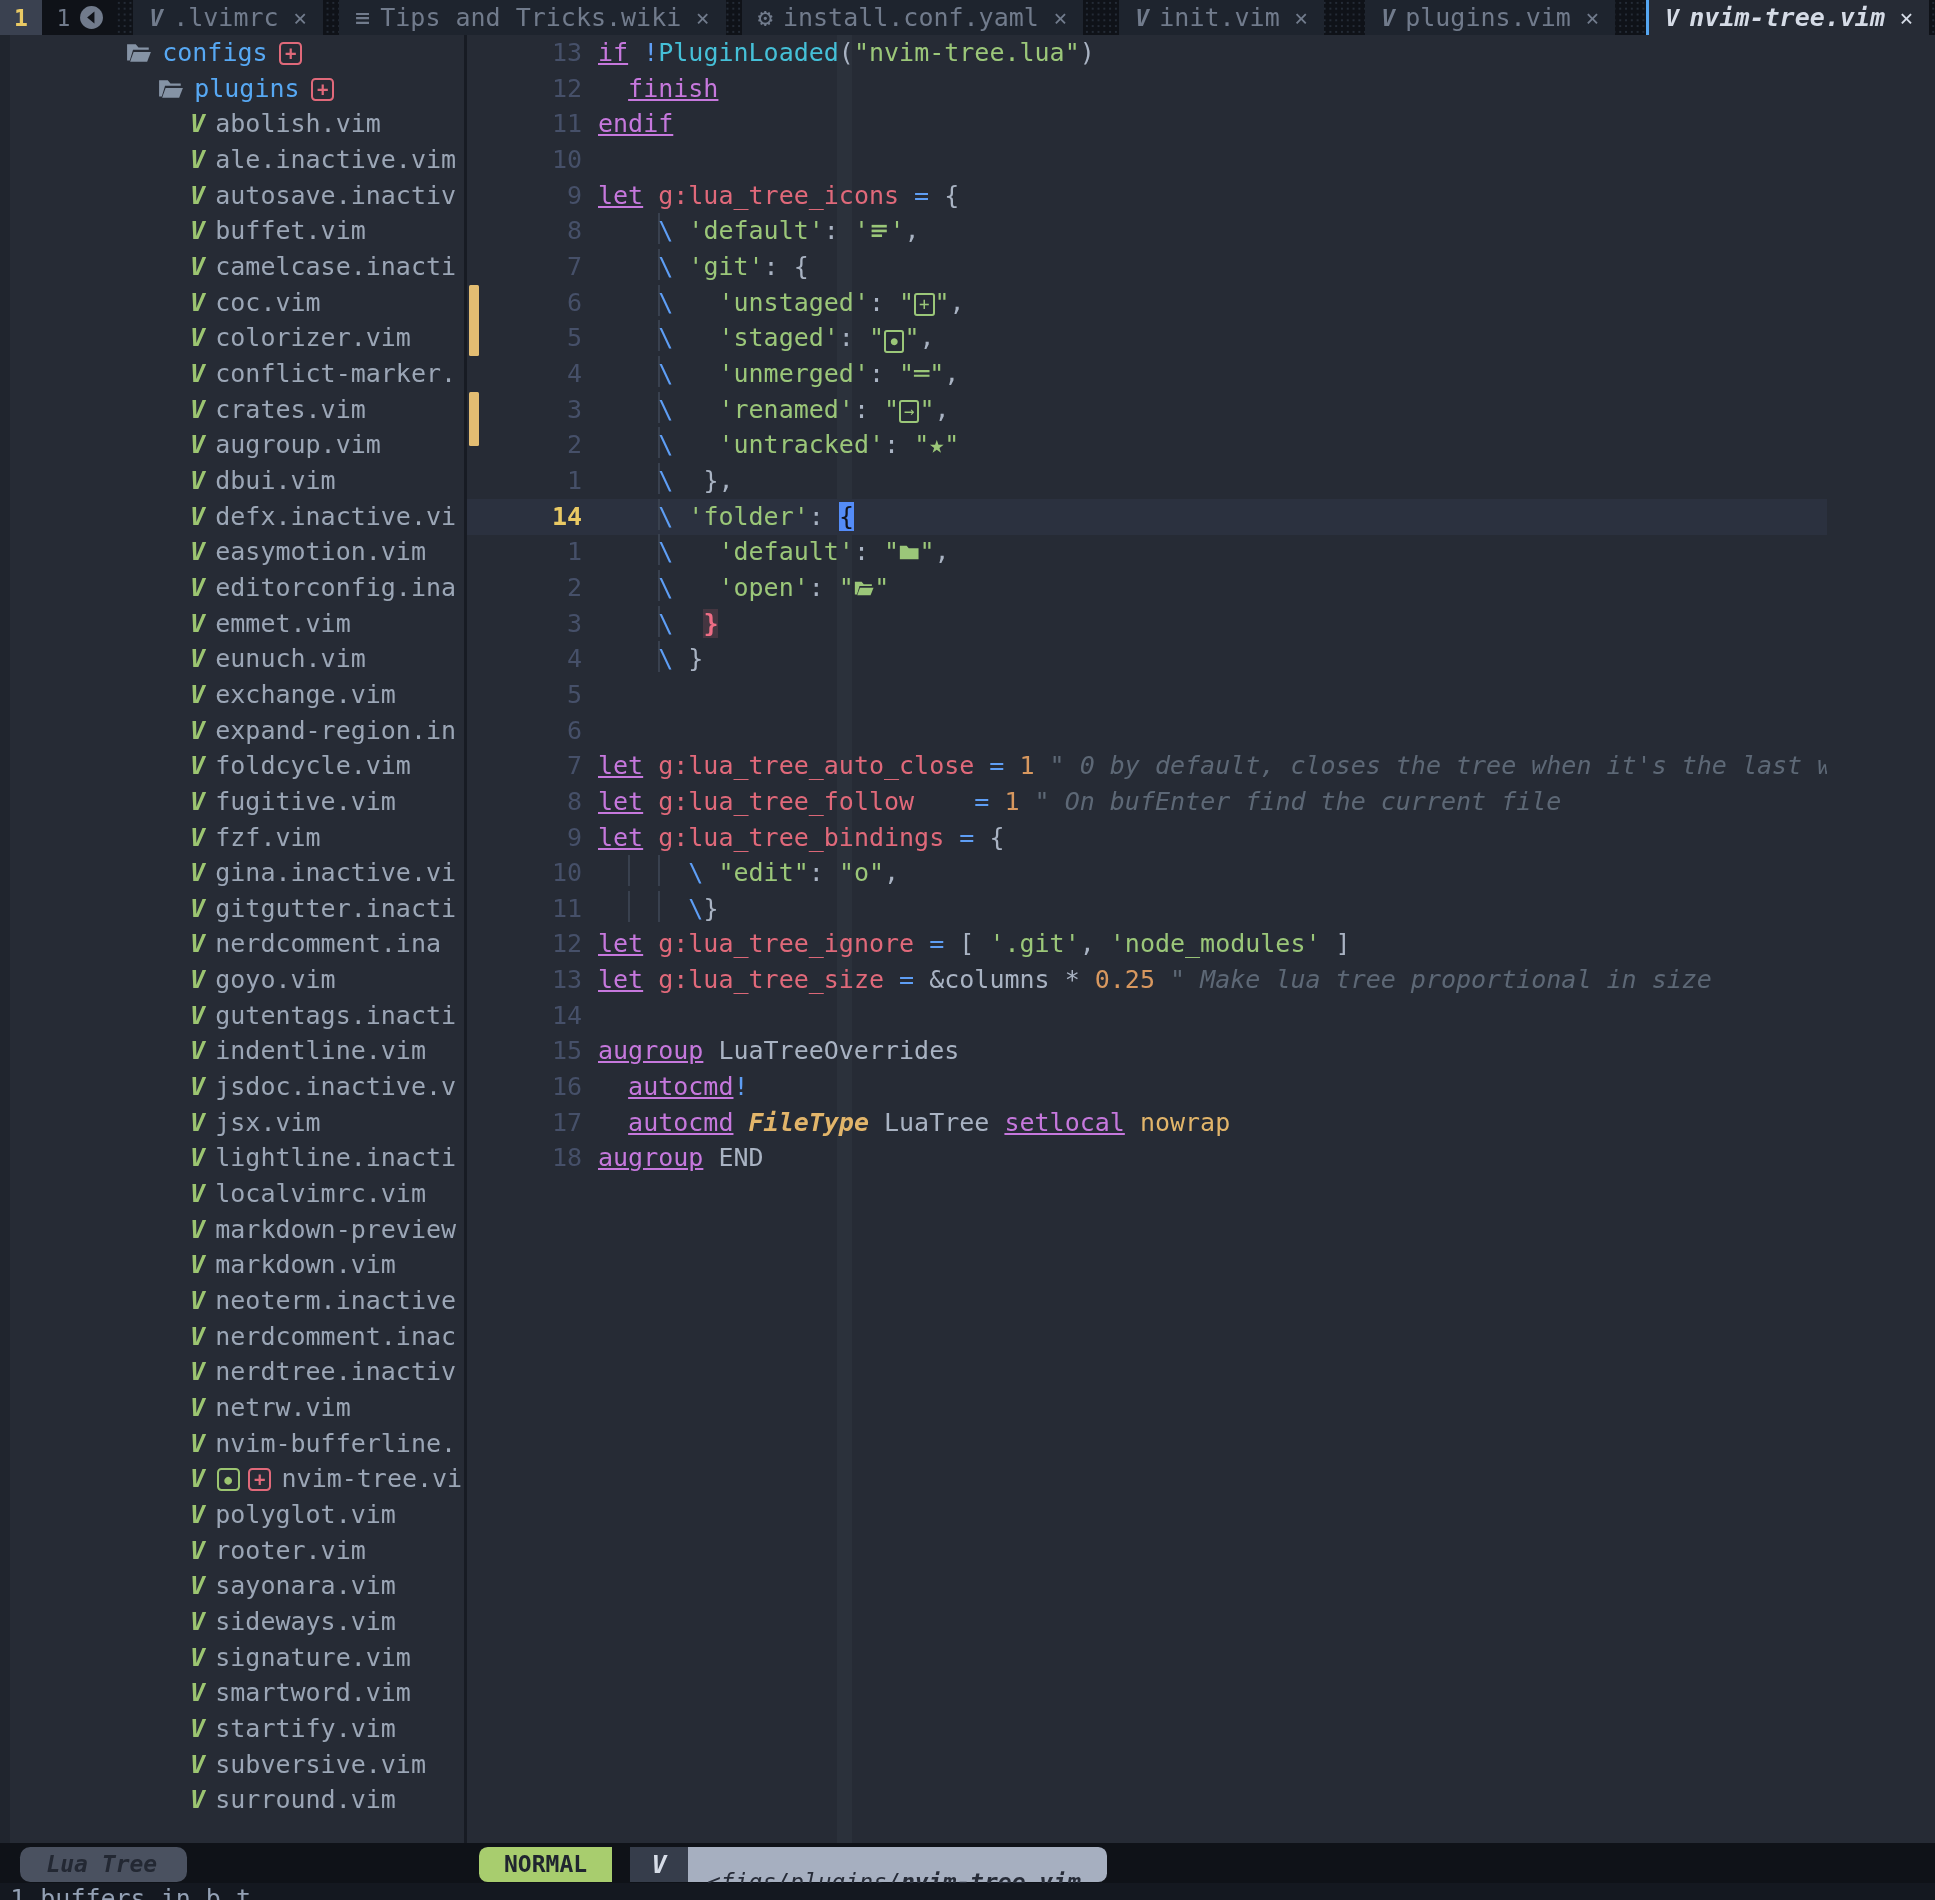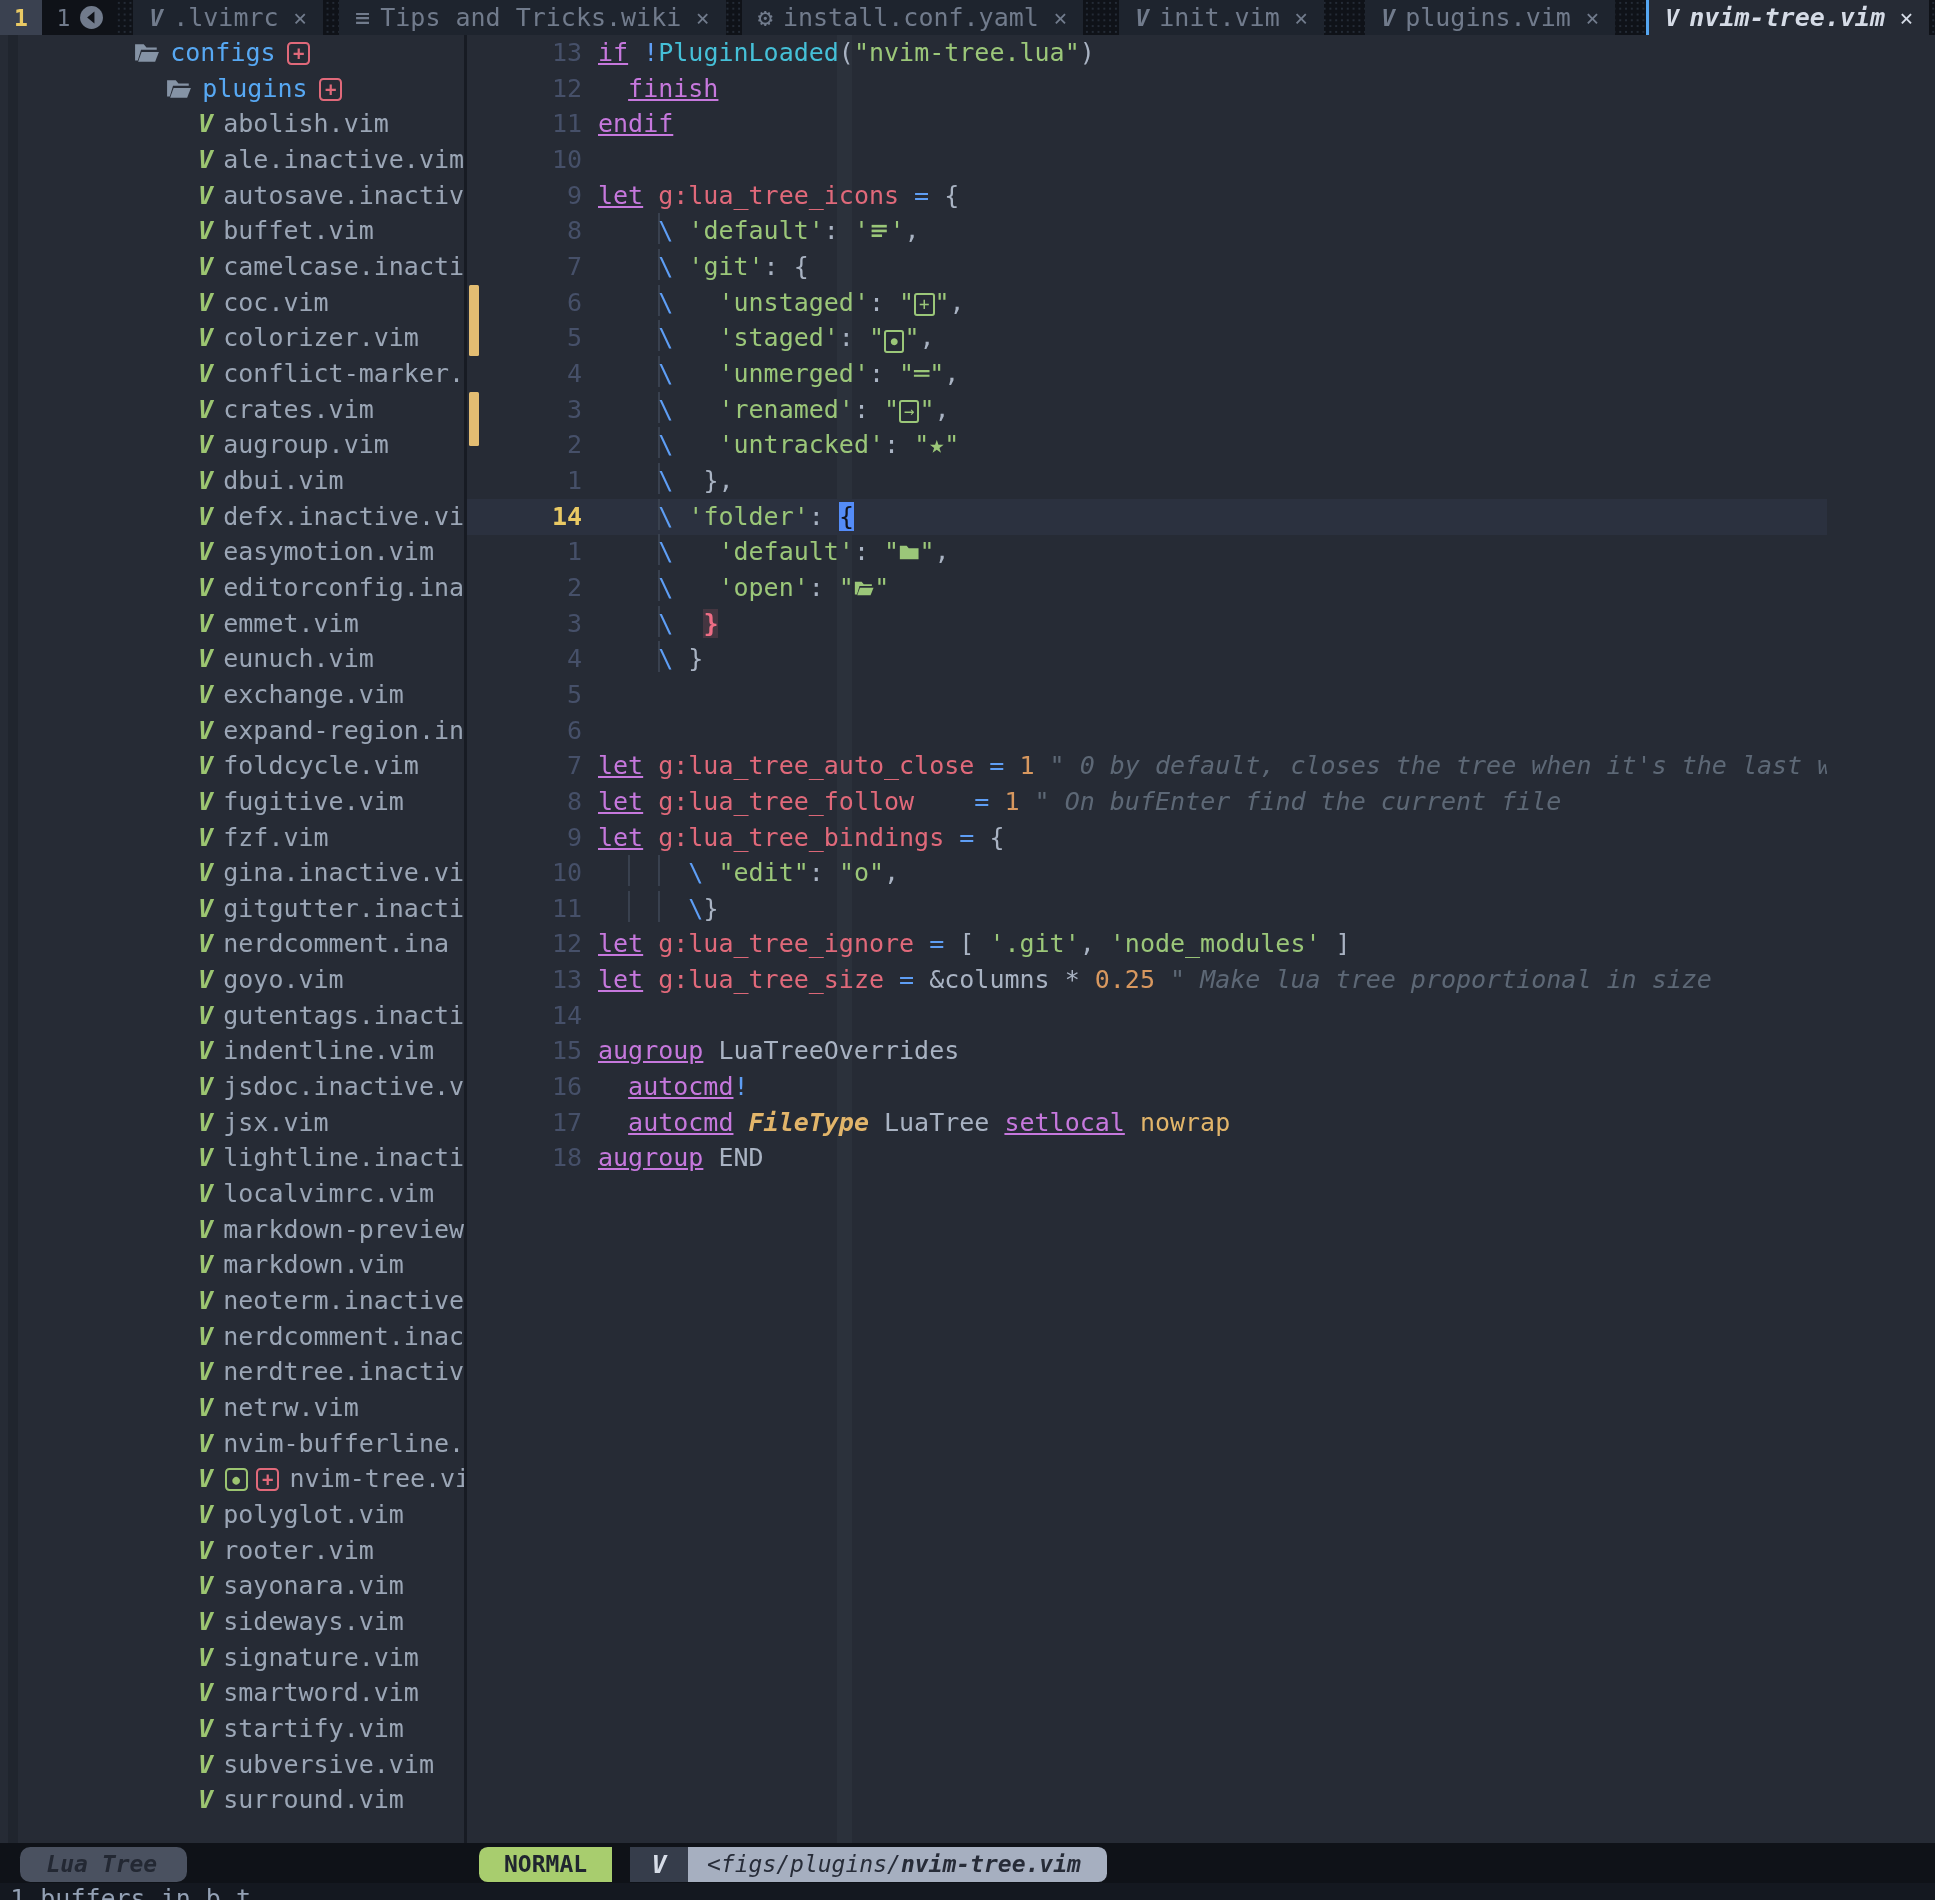--- a/index.html
+++ b/index.html
@@ -24,21 +24,21 @@
   .tab{ display:flex; align-items:center; gap:10.2px; padding:0 16px; margin-left:16px;
     background:var(--tab_bg); color:var(--tab_text); font-size:25px; white-space:nowrap; }
   .tab .vicon{ font-weight:900; font-style:italic; font-size:23px; }
   .tab .ticon{ font-size:25px; }
   .tab .tclose{ font-size:23px; padding-left:4.4px; }
   .tab.t3{ margin-left:36px; } .tab.t4{ margin-left:41px; } .tab.t5{ margin-left:31px; }
   .tab.active{ background:var(--bg); color:var(--tab_active_text);
     border-left:3.6px solid var(--accent_blue); }
   .tab.active .tlabel{ font-weight:bold; font-style:italic; }
   
-  #tree{ position:absolute; left:8px; top:35px; width:464px; height:1808px;
+  #tree{ position:absolute; left:0; top:35px; width:464px; height:1808px;
     background:var(--bg); overflow:hidden; }
   #tree .edgestrip{ position:absolute; left:0; top:0; width:10.2px; height:1808px; background:#20252e; }
   .trow{ position:absolute; left:0; height:36px; line-height:36px; font-size:25px;
     display:flex; align-items:center; white-space:nowrap; }
   .trow .fold-ic svg{ width:26px; height:22px; fill:var(--folder_icon); display:block; }
   .trow .vicon{ color:var(--tree_icon_green); font-weight:900; font-style:italic; font-size:25px; }
   .trow .tname{ margin-left:10.2px; }
   .trow.folder .tname{ color:var(--tree_folder); }
   .trow.file .tname{ color:var(--tree_file); }
   .badge{ display:inline-block; width:23px; height:23px; border:2.2px solid currentColor;
@@ -82,21 +82,21 @@
     background:var(--bg_dark); }
   .pill-tree{ position:absolute; left:20.4px; top:3.6px; width:167px; height:35px;
     background:var(--pill_gray); color:var(--pill_text); border-radius:10.2px;
     font-size:23px; font-weight:bold; font-style:italic; line-height:35px; padding-left:26px; }
   .pill-mode{ position:absolute; left:479px; top:3.6px; height:35px; padding:0 25px;
     background:var(--mode_bg); color:var(--mode_text); border-radius:8.7px 0 0 8.7px;
     font-size:23px; font-weight:bold; line-height:35px; }
   .pill-vicon{ position:absolute; left:630px; top:3.6px; width:58px; height:35px;
     background:#363d4b; color:#d7dde8; font-weight:900; font-style:italic;
     font-size:25px; line-height:35px; text-align:center; }
-  .pill-path{ position:absolute; left:688px; top:3.6px; height:35px; padding:0 26px 0 19px;
+  .pill-path{ position:absolute; left:688px; top:3.6px; height:35px; padding:18px 26px 0 19px;
     background:var(--path_bg); color:var(--path_text); border-radius:0 8.7px 8.7px 0;
     font-size:23px; font-style:italic; line-height:35px; }
   .pill-path b{ font-weight:bold; }
   
   #cmdline{ position:absolute; left:0; top:1883px; width:1936px; height:17.5px;
     overflow:hidden; background:#141820; color:#93a0b4; font-size:25px; line-height:32px;
     padding-left:10.2px; }
 </style>
 </head>
 <body>

